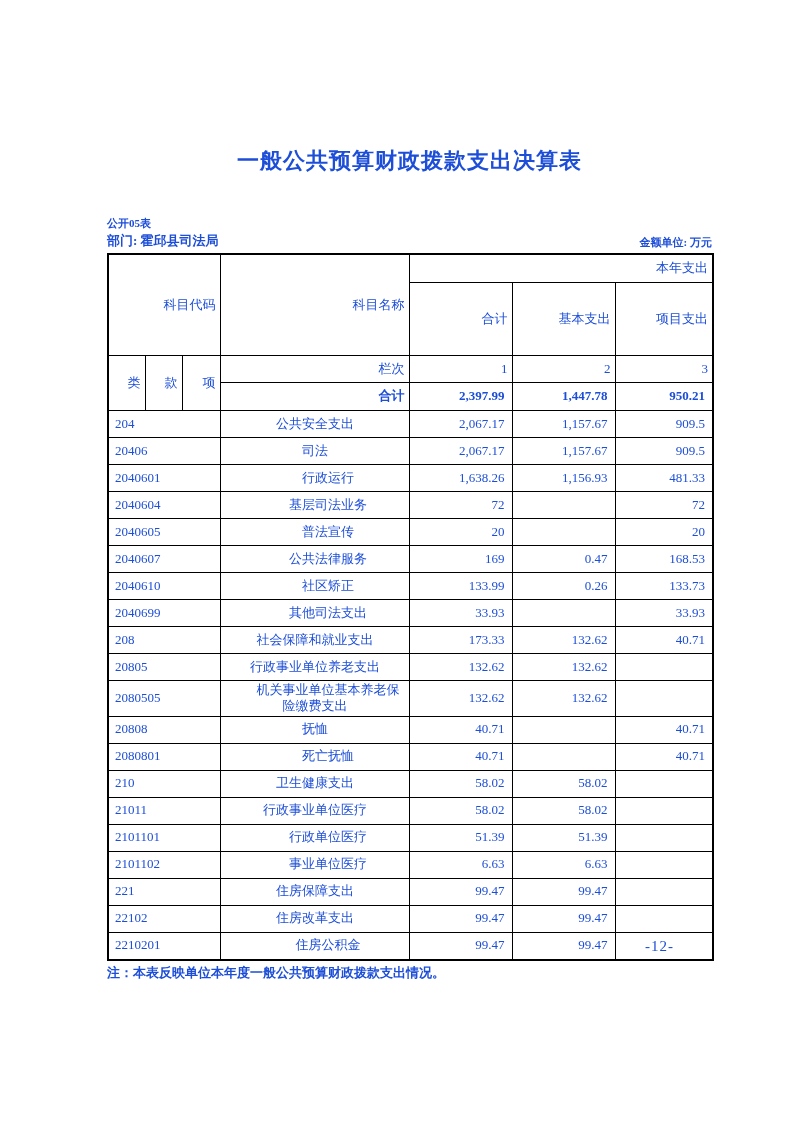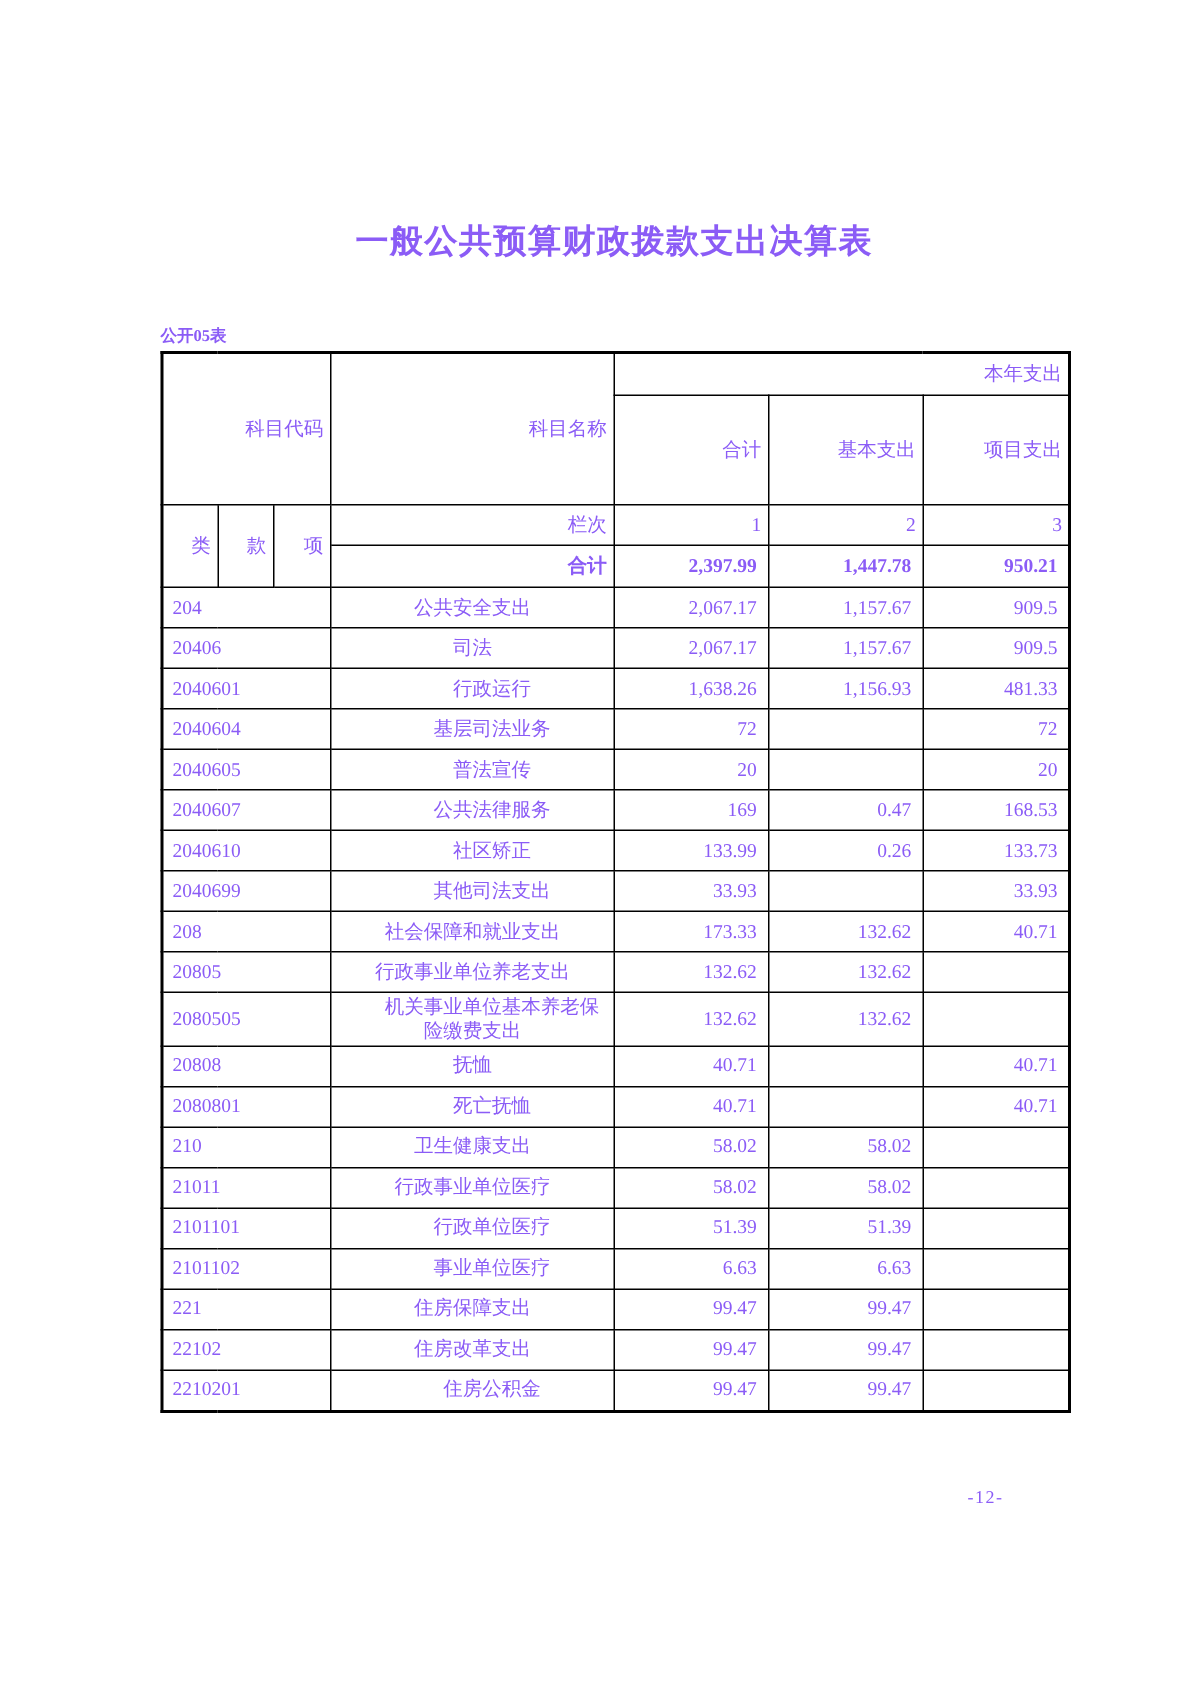--- a/index.html
+++ b/index.html
@@ -1,20 +1,20 @@
 <!DOCTYPE html>
 <html><head>
 <meta charset="utf-8">
 <style>
   html,body { margin:0; padding:0; background:#ffffff; }
   .page {
     position:relative;
     width:793px; height:1122px;
     background:#ffffff;
-    color:#8b5cf6;
+    color:#1d4ed8;
     font-family:"Liberation Serif","DejaVu Serif",serif;
     overflow:hidden;
   }
   .content { position:absolute; left:107px; top:146px; width:605px; }
   .doc-title {
     text-align:center;
     font-size:22px;
     font-weight:bold;
     letter-spacing:1px;
     font-family:"Liberation Sans","DejaVu Sans",sans-serif;
@@ -62,35 +62,39 @@
   .indent { text-indent:2em; }
 
   .note {
     margin-top:3px;
     font-size:13px;
     font-weight:bold;
   }
   .page-number {
     position:absolute;
     left:645px;
-    top:991px;
-    font-size:12px;
+    top:938px;
+    font-size:15px;
     letter-spacing:1px;
   }
 </style>
 </head>
 <body>
 
 <div class="page">
   <div class="content">
 
     <div class="doc-title">一般公共预算财政拨款支出决算表</div>
 
     <div class="meta-right">公开05表</div>
 
+    <div class="meta-line">
+      <span class="dept">部门: 霍邱县司法局</span>
+      <span class="unit">金额单位: 万元</span>
+    </div>
 
     <table class="fin-table">
       <colgroup>
         <col style="width:37px">
           <col style="width:37px">
           <col style="width:38px">
         <col style="width:189px">
         <col style="width:103px">
           <col style="width:103px">
           <col style="width:98px">
@@ -259,16 +263,17 @@
           <tr class="data-row">
             <td class="code" colspan="3">2210201</td>
             <td class="name indent">住房公积金</td>
             <td class="num">99.47</td>
             <td class="num">99.47</td>
             <td class="num"></td>
           </tr>
         </tbody>
     </table>
 
+    <div class="note">注：本表反映单位本年度一般公共预算财政拨款支出情况。</div>
   </div>
 
   <div class="page-number">-12-</div>
 </div>
 
 </body></html>

